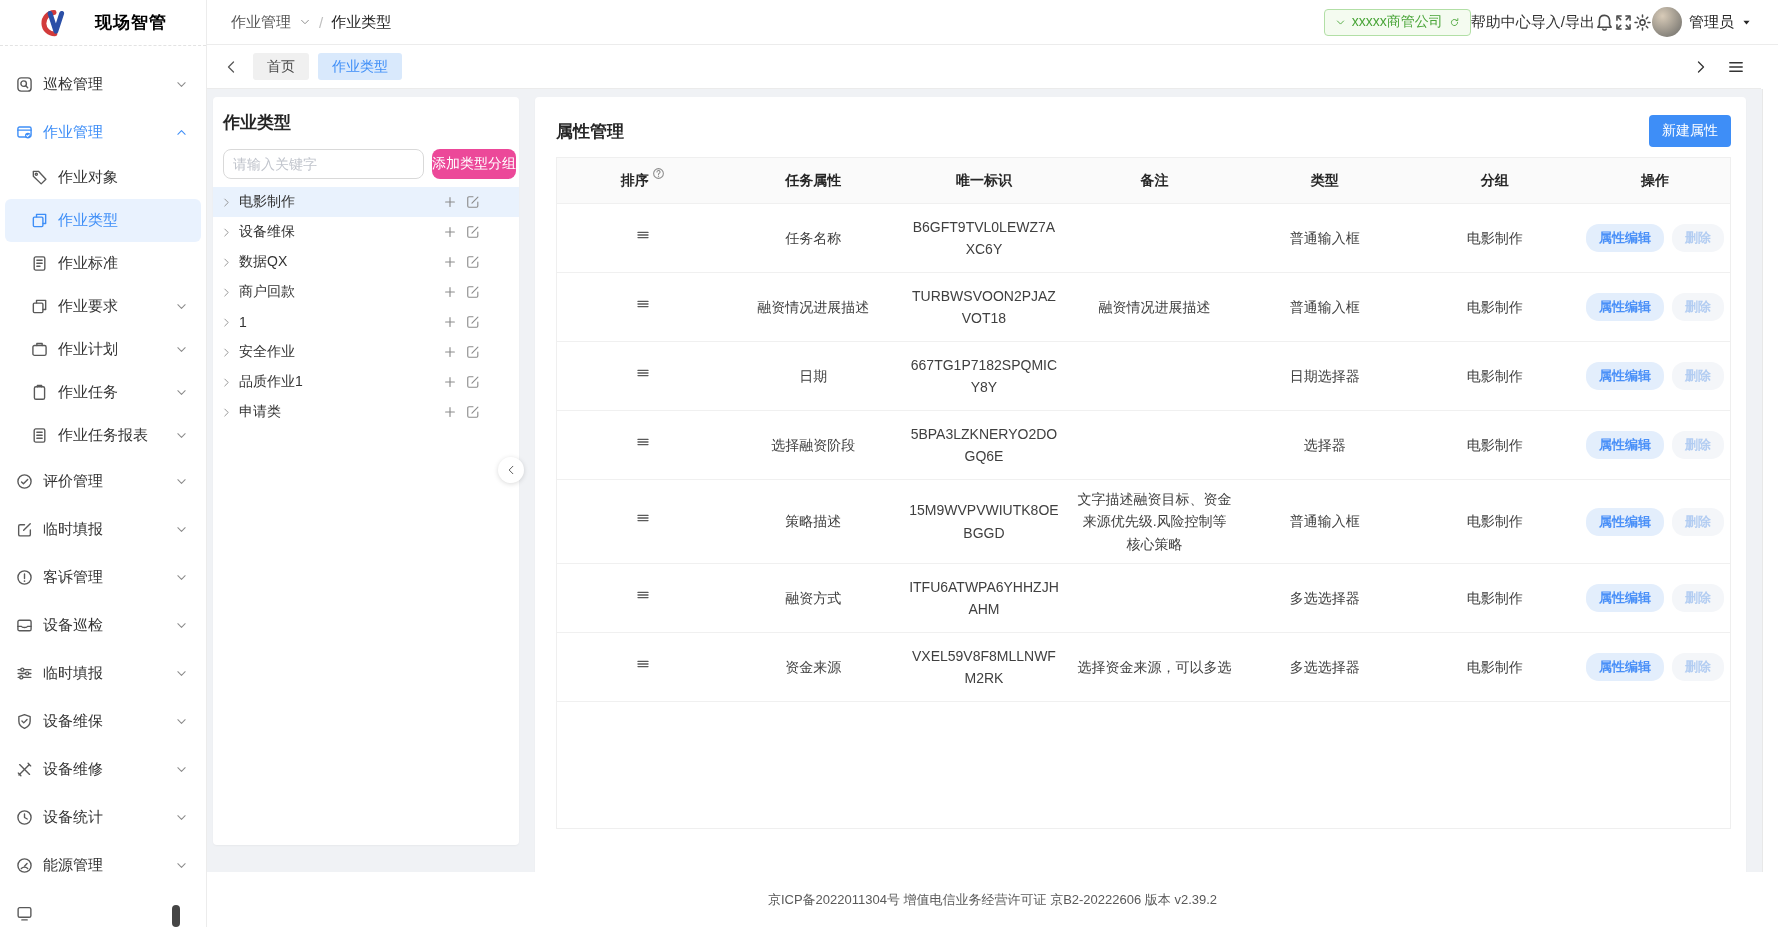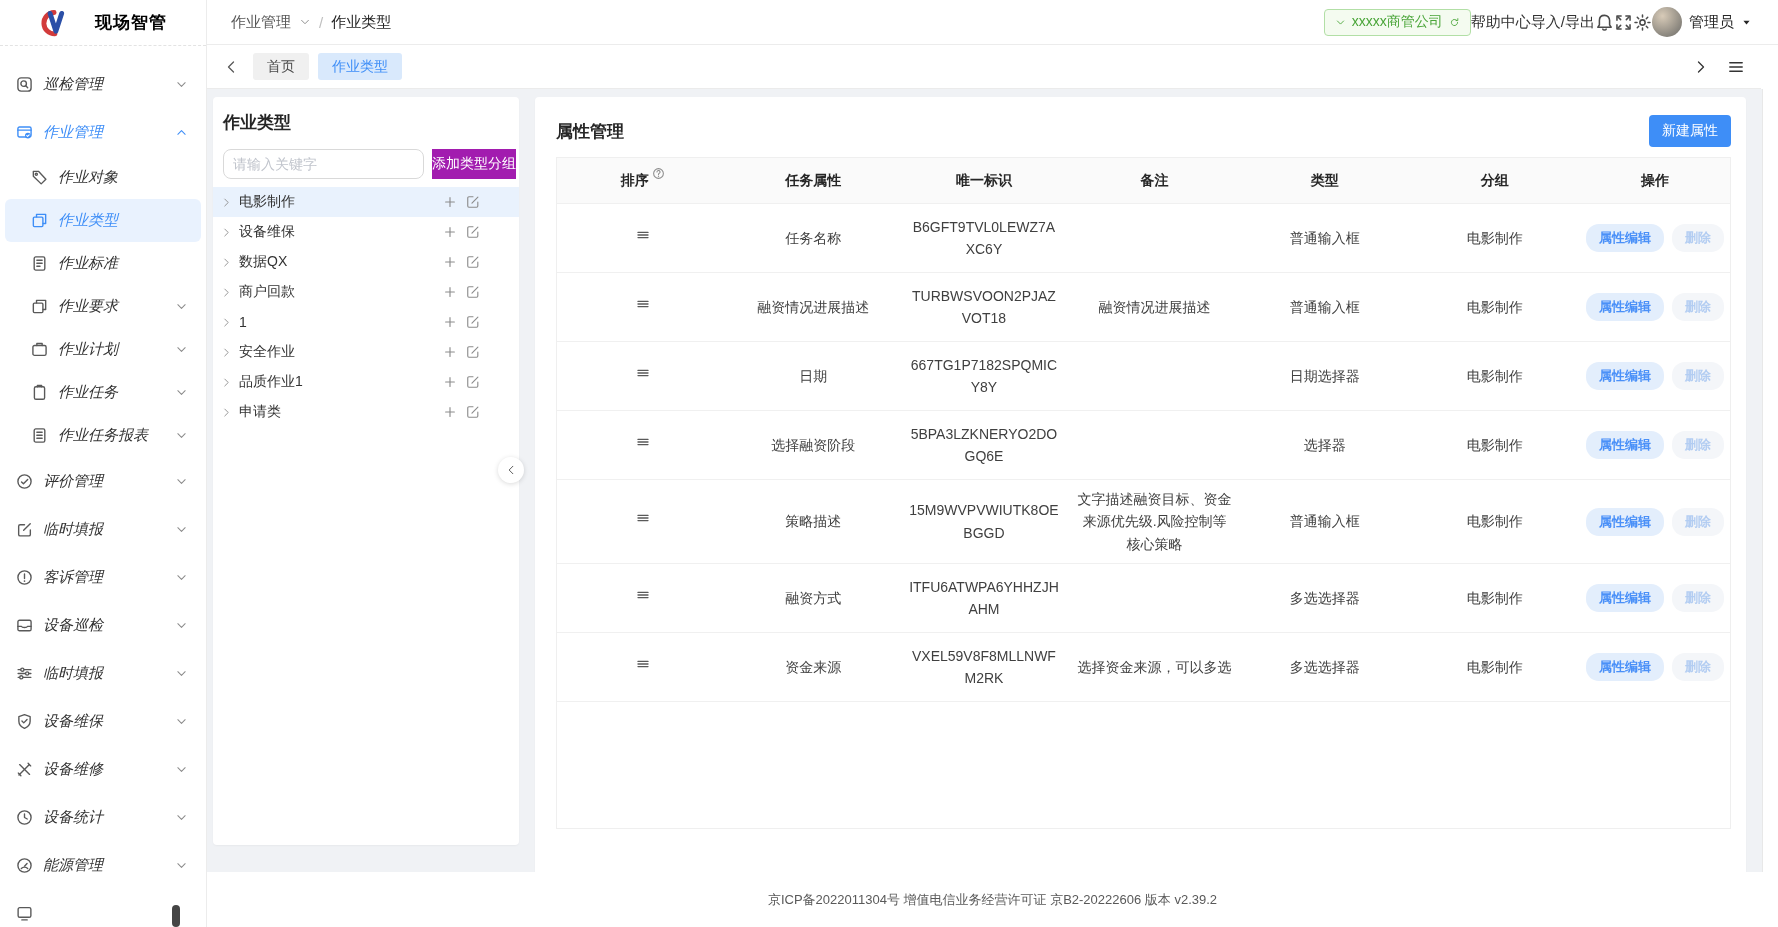--- a/index.html
+++ b/index.html
@@ -10,21 +10,21 @@
   .ic svg, .chev svg, .mini svg { width:100%; height:100%; }
 
   
   .sidebar { position:absolute; left:0; top:0; width:207px; height:927px; background:#fff;
              border-right:1px solid #ececec; z-index:5; }
   .logo-row { height:46px; display:flex; align-items:center; justify-content:center; gap:8px;
               border-bottom:1px dashed #e3e3e3; }
   .logo-mark { width:32px; height:28px; }
   .brand-name { font-size:17px; font-weight:700; color:#000000; letter-spacing:1px;margin-left:16px; }
   .side-menu { padding-top:14px; }
-  .side-item { height:48px; display:flex; align-items:center; padding:0 18px 0 16px; cursor:pointer;font-style:italic; }
+  .side-item { height:48px; display:flex; align-items:center; padding:0 18px 0 16px; cursor:pointer; }
   .side-item .ic { width:17px; height:17px; color:#595959; flex:none; }
   .side-item .lbl { margin-left:10px; font-size:15px; color:#333; flex:1; white-space:nowrap; }
   .side-item .chev { width:13px; height:13px; color:#8c8c8c; flex:none; }
   .side-item.lvl2 { height:43px; padding-left:31px; }
   .side-item.grp-active .lbl, .side-item.grp-active .ic, .side-item.grp-active .chev { color:#3e8ef7; }
   .side-item.selected { background:#e9f2fe; border-radius:6px; margin:0 5px; padding-left:26px; }
   .side-item.selected .lbl, .side-item.selected .ic { color:#3e8ef7; }
   .side-thumb { position:absolute; left:172px; top:905px; width:8px; height:22px; border-radius:4px;
                 background:#454545; }
 
@@ -66,21 +66,21 @@
                   border-left:1px solid #e8e8e8; }
 
   
   .type-panel { position:absolute; left:6px; top:8px; width:306px; height:748px; background:#fff;
                 border-radius:4px; box-shadow:0 1px 2px rgba(0,0,0,.04); padding-top:14px; overflow:hidden; }
   .type-title { font-size:17px; font-weight:700; color:#262626; padding-left:10px; height:24px; line-height:24px; }
   .type-search-row { display:flex; align-items:center; gap:8px; margin-top:14px; padding:0 13px 0 10px; }
   .type-search { flex:1; height:30px; border:1px solid #d9d9d9; border-radius:8px; padding:0 9px;
                  font-size:14px; color:#333; outline:none; font-family:inherit; }
   .type-search::placeholder { color:#c0c4cc; }
-  .add-group-btn { width:104px; height:30px; background:#a21caf; color:#fff; border:none; border-radius:0;
+  .add-group-btn { width:104px; height:30px; background:#ec4899; color:#fff; border:none; border-radius:8px;
                    font-size:14px; cursor:pointer; font-family:inherit; white-space:nowrap; }
   .type-list { margin-top:8px; }
   .type-item { height:30px; display:flex; align-items:center; padding:0 39px 0 8px; cursor:pointer; }
   .type-item.active { background:#e9f2fd; }
   .type-item .chev { width:11px; height:11px; color:#8c8c8c; flex:none; }
   .type-item .lbl { margin-left:7px; font-size:14px; color:#333; flex:1; white-space:nowrap; overflow:hidden; }
   .type-item .mini { width:14px; height:14px; color:#8c8c8c; cursor:pointer; }
   .type-item .mini + .mini { margin-left:9px; }
 
   .collapse-handle { position:absolute; left:291px; top:368px; width:26px; height:26px; border-radius:50%;

